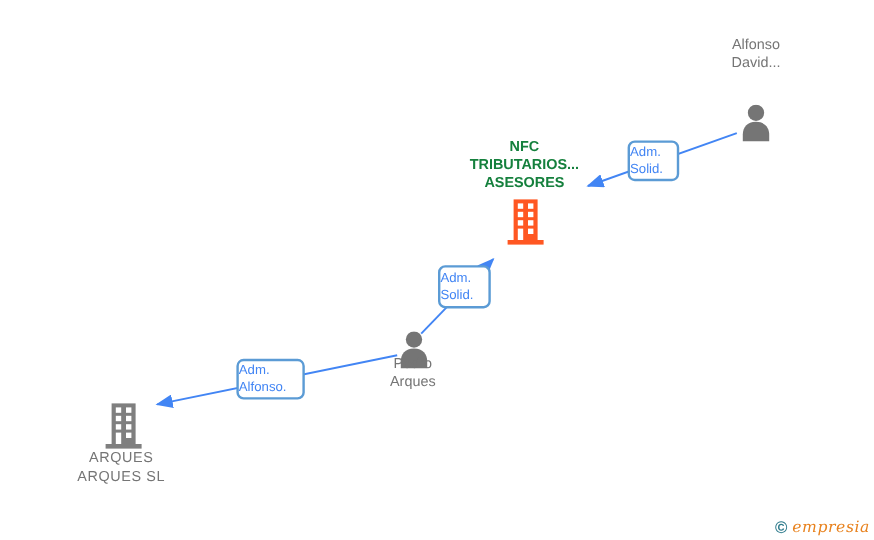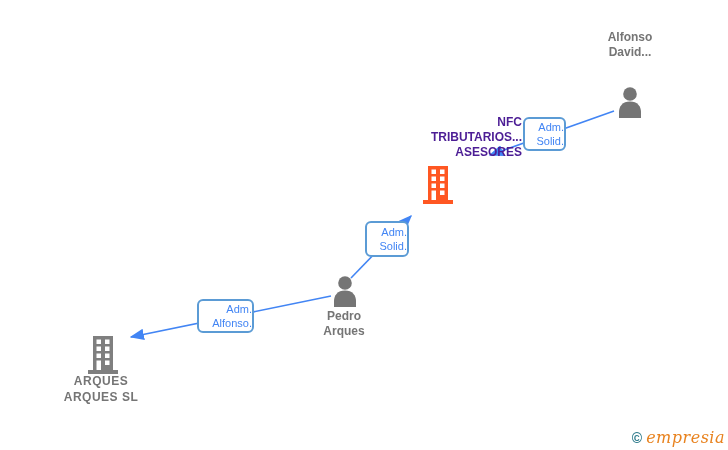--- a/index.html
+++ b/index.html
@@ -24,43 +24,42 @@
   .edge{stroke:var(--accent);stroke-width:1.6;fill:none;}
   .arrowhead{fill:var(--accent);}
 
   .node-label{
     position:absolute;
     color:var(--text-gray);
     font-size:12px;
     line-height:15px;
     text-align:center;
     cursor:pointer;
-    font-weight:bold;
   }
-  .node-label.bold{font-weight:bold;line-height:15px;color:#4c1d95;text-align:right;}
+  .node-label.bold{font-weight:bold;line-height:15px;color:#15803d;}
   .node-label.wide{line-height:16px;letter-spacing:0.5px;}
 
   .node-icon{position:absolute;cursor:pointer;}
   .person-icon-shape{fill:var(--icon-gray);}
   .building-orange{fill:var(--company-orange);}
   .building-gray{fill:var(--company-gray);}
   .building-window{fill:#ffffff;}
 
   .edge-label{
     position:absolute;
     box-sizing:border-box;
     background:#ffffff;
     border:2px solid var(--box-border);
     border-radius:6px;
     color:var(--accent);
     font-size:11px;
     line-height:14px;
     display:flex;
     flex-direction:column;
-    align-items:flex-end;
+    align-items:flex-start;
     justify-content:center;
     text-align:center;
   }
 
   .logo{
     position:absolute;
     right:3px;
     bottom:3px;
     display:flex;
     align-items:center;
@@ -68,21 +67,21 @@
   }
   .logo .copy{
     color:var(--logo-teal);
     font-size:14px;
     font-weight:bold;
   }
   .logo .brand{
     color:var(--logo-orange);
     font-family:"DejaVu Serif", serif;
     font-style:italic;
-    font-size:16px;
+    font-size:13px;
     letter-spacing:0.5px;
   }
 </style>
 </head>
 <body>
 
 <div class="canvas">
 
   <svg class="edges-layer" width="728" height="450" viewBox="0 0 728 450">
     <defs>
@@ -125,21 +124,21 @@
       <rect class="building-window" x="18" y="24.5" width="4.5" height="4.5"></rect>
     </svg>
   </div>
 
   <div class="node-icon" style="left:330px;top:276px;width:30px;height:31px;">
     <svg width="30" height="31" viewBox="0 0 30 31">
       <circle class="person-icon-shape" cx="15" cy="7" r="6.8"></circle>
       <path class="person-icon-shape" d="M15 14.5 C7.5 14.5 4 19.5 4 25 L4 31 L26 31 L26 25 C26 19.5 22.5 14.5 15 14.5 Z"></path>
     </svg>
   </div>
-  <div class="node-label" style="left:284px;top:309px;width:120px;">
+  <div class="node-label" style="left:284px;top:296px;width:120px;">
     <div>Pedro</div>
     <div>Arques</div>
   </div>
 
   <div class="node-icon" style="left:87px;top:336px;width:32px;height:38px;">
     <svg width="32" height="38" viewBox="0 0 32 38">
       <rect class="building-gray" x="6" y="0" width="20" height="34"></rect>
       <rect class="building-gray" x="1" y="34" width="30" height="4"></rect>
       <rect class="building-window" x="9.5" y="3.5" width="4.5" height="4.5"></rect>
       <rect class="building-window" x="18" y="3.5" width="4.5" height="4.5"></rect>

